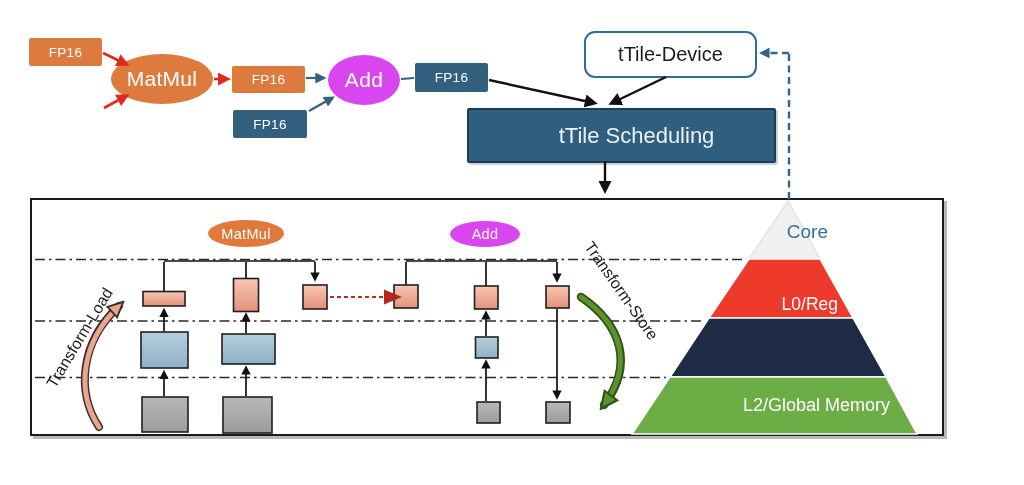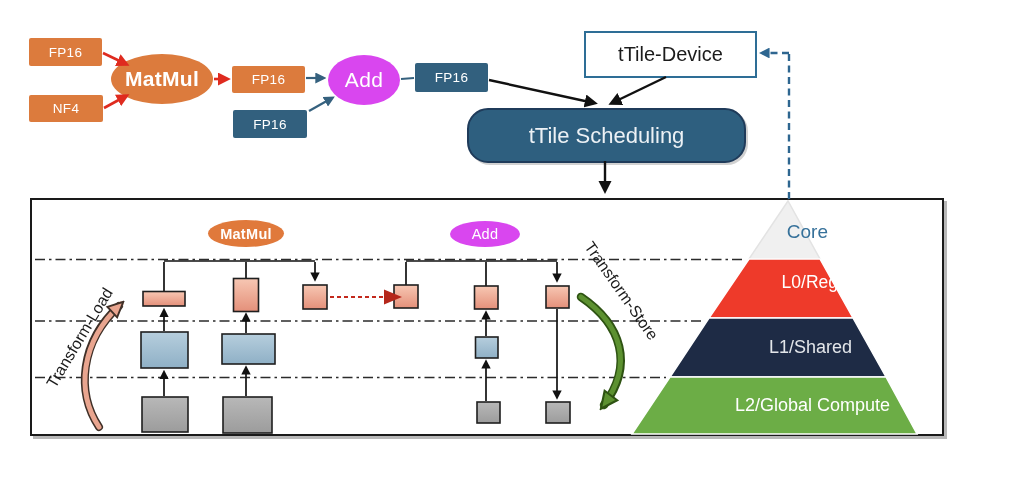--- a/index.html
+++ b/index.html
@@ -8,57 +8,56 @@
     font-family:"Liberation Sans",sans-serif;overflow:hidden;
   }
   .abs{position:absolute;}
   .node{
     position:absolute;display:flex;align-items:center;justify-content:center;
     color:#fff;font-size:13.5px;letter-spacing:.3px;
   }
   .box-orange{background:#DC7B3D;border-radius:2px;}
   .box-blue{background:#32607E;border-radius:2px;}
   .ellipse{border-radius:50%;}
-  .ellipse-orange{background:#DC7B3D;font-weight:bold;}
+  .ellipse-orange{background:#DC7B3D;}
   .ellipse-blue{background:#d946ef;}
   .big-label{color:#1b1b1b;font-size:21px;font-weight:500;text-align:center;}
   .device-box{
     position:absolute;display:flex;align-items:center;justify-content:center;
     background:#fff;border:2.5px solid #2E6E96;color:#1b1b1b;font-size:20px;
   }
   .sched-box{
     position:absolute;display:flex;align-items:center;justify-content:center;
-    background:#2E5F7F;border:2.5px solid #1F3B5A;border-radius:21px;
-    color:#ECF1F5;font-size:22px;box-shadow:2px 2px 0 rgba(0,0,0,.18);
+    background:#2E5F7F;border:2.5px solid #1F3B5A;border-radius:2px;
+    color:#ECF1F5;font-size:22px;box-shadow:2px 2px 0 rgba(0,0,0,.18);padding-left:30px;
   }
   .ladder-box{
     position:absolute;left:30px;top:198px;width:910px;height:234px;
     border:2.5px solid #1a1a1a;background:#fff;box-shadow:3px 3px 0 rgba(0,0,0,.28);
   }
   .rot-label{
     position:absolute;white-space:nowrap;color:#1b1b1b;font-size:16px;font-weight:500;
   }
   .pyr-label{position:absolute;text-align:right;font-weight:400;}
   .caption{position:absolute;color:#111;font-size:14px;text-align:center;}
   svg{position:absolute;left:0;top:0;}
 </style>
 </head>
 <body>
 
 <div id="canvas">
 
   <div class="node box-orange" style="left:29px;top:38px;width:73px;height:28px;">FP16</div>
-  <div class="node box-orange" style="left:29px;top:95px;width:74px;height:27px;">NF4</div>
   <div class="node ellipse ellipse-orange" style="left:111px;top:54px;width:102px;height:50px;font-size:21px;">MatMul</div>
   <div class="node box-orange" style="left:232px;top:66px;width:73px;height:27px;">FP16</div>
   <div class="node box-blue" style="left:233px;top:110px;width:74px;height:28px;">FP16</div>
   <div class="node ellipse ellipse-blue" style="left:328px;top:55px;width:72px;height:50px;font-size:21px;">Add</div>
   <div class="node box-blue" style="left:415px;top:63px;width:73px;height:29px;">FP16</div>
 
-  <div class="device-box" style="left:584px;top:31px;width:169px;height:43px;">tTile-Device</div>
+  <div class="device-box" style="left:584px;top:31px;width:169px;height:43px;border-radius:11px;">tTile-Device</div>
   <div class="sched-box" style="left:467px;top:108px;width:275px;height:51px;">tTile Scheduling</div>
 
   <div class="ladder-box"></div>
 
   <svg width="1024" height="485" viewBox="0 0 1024 485">
     <defs>
       <linearGradient id="gSalmon" x1="0" y1="0" x2="0" y2="1">
         <stop offset="0" stop-color="#F7C7B3"></stop>
           <stop offset="1" stop-color="#E4907A"></stop>
       </linearGradient>
@@ -167,18 +166,17 @@
     </g>
   </svg>
 
   <div class="node ellipse ellipse-orange" style="left:208px;top:220px;width:76px;height:27px;font-size:14.5px;background:#E0793B;">MatMul</div>
   <div class="node ellipse ellipse-blue" style="left:450px;top:221px;width:70px;height:26px;font-size:14.5px;">Add</div>
 
   <div class="rot-label" style="left:80px;top:338px;transform:translate(-50%,-50%) rotate(-59deg);">Transform-Load</div>
   <div class="rot-label" style="left:621px;top:291px;transform:translate(-50%,-50%) rotate(55deg);">Transform-Store</div>
 
   <div class="pyr-label" style="left:748px;top:221px;width:80px;color:#36719A;font-size:19px;">Core</div>
-  <div class="pyr-label" style="left:738px;top:272px;width:100px;color:#fff;font-size:17.5px;">L0/Reg</div>
-  <div class="pyr-label" style="left:728px;top:337px;width:124px;color:#E3E6EA;font-size:18px;">L1/Shared</div>
-  <div class="pyr-label" style="left:700px;top:395px;width:190px;color:#fff;font-size:18px;">L2/Global Compute</div>
+  <div class="pyr-label" style="left:738px;top:294px;width:100px;color:#fff;font-size:17.5px;">L0/Reg</div>
+  <div class="pyr-label" style="left:700px;top:395px;width:190px;color:#fff;font-size:18px;">L2/Global Memory</div>
 
 
 </div>
 
 </body></html>

